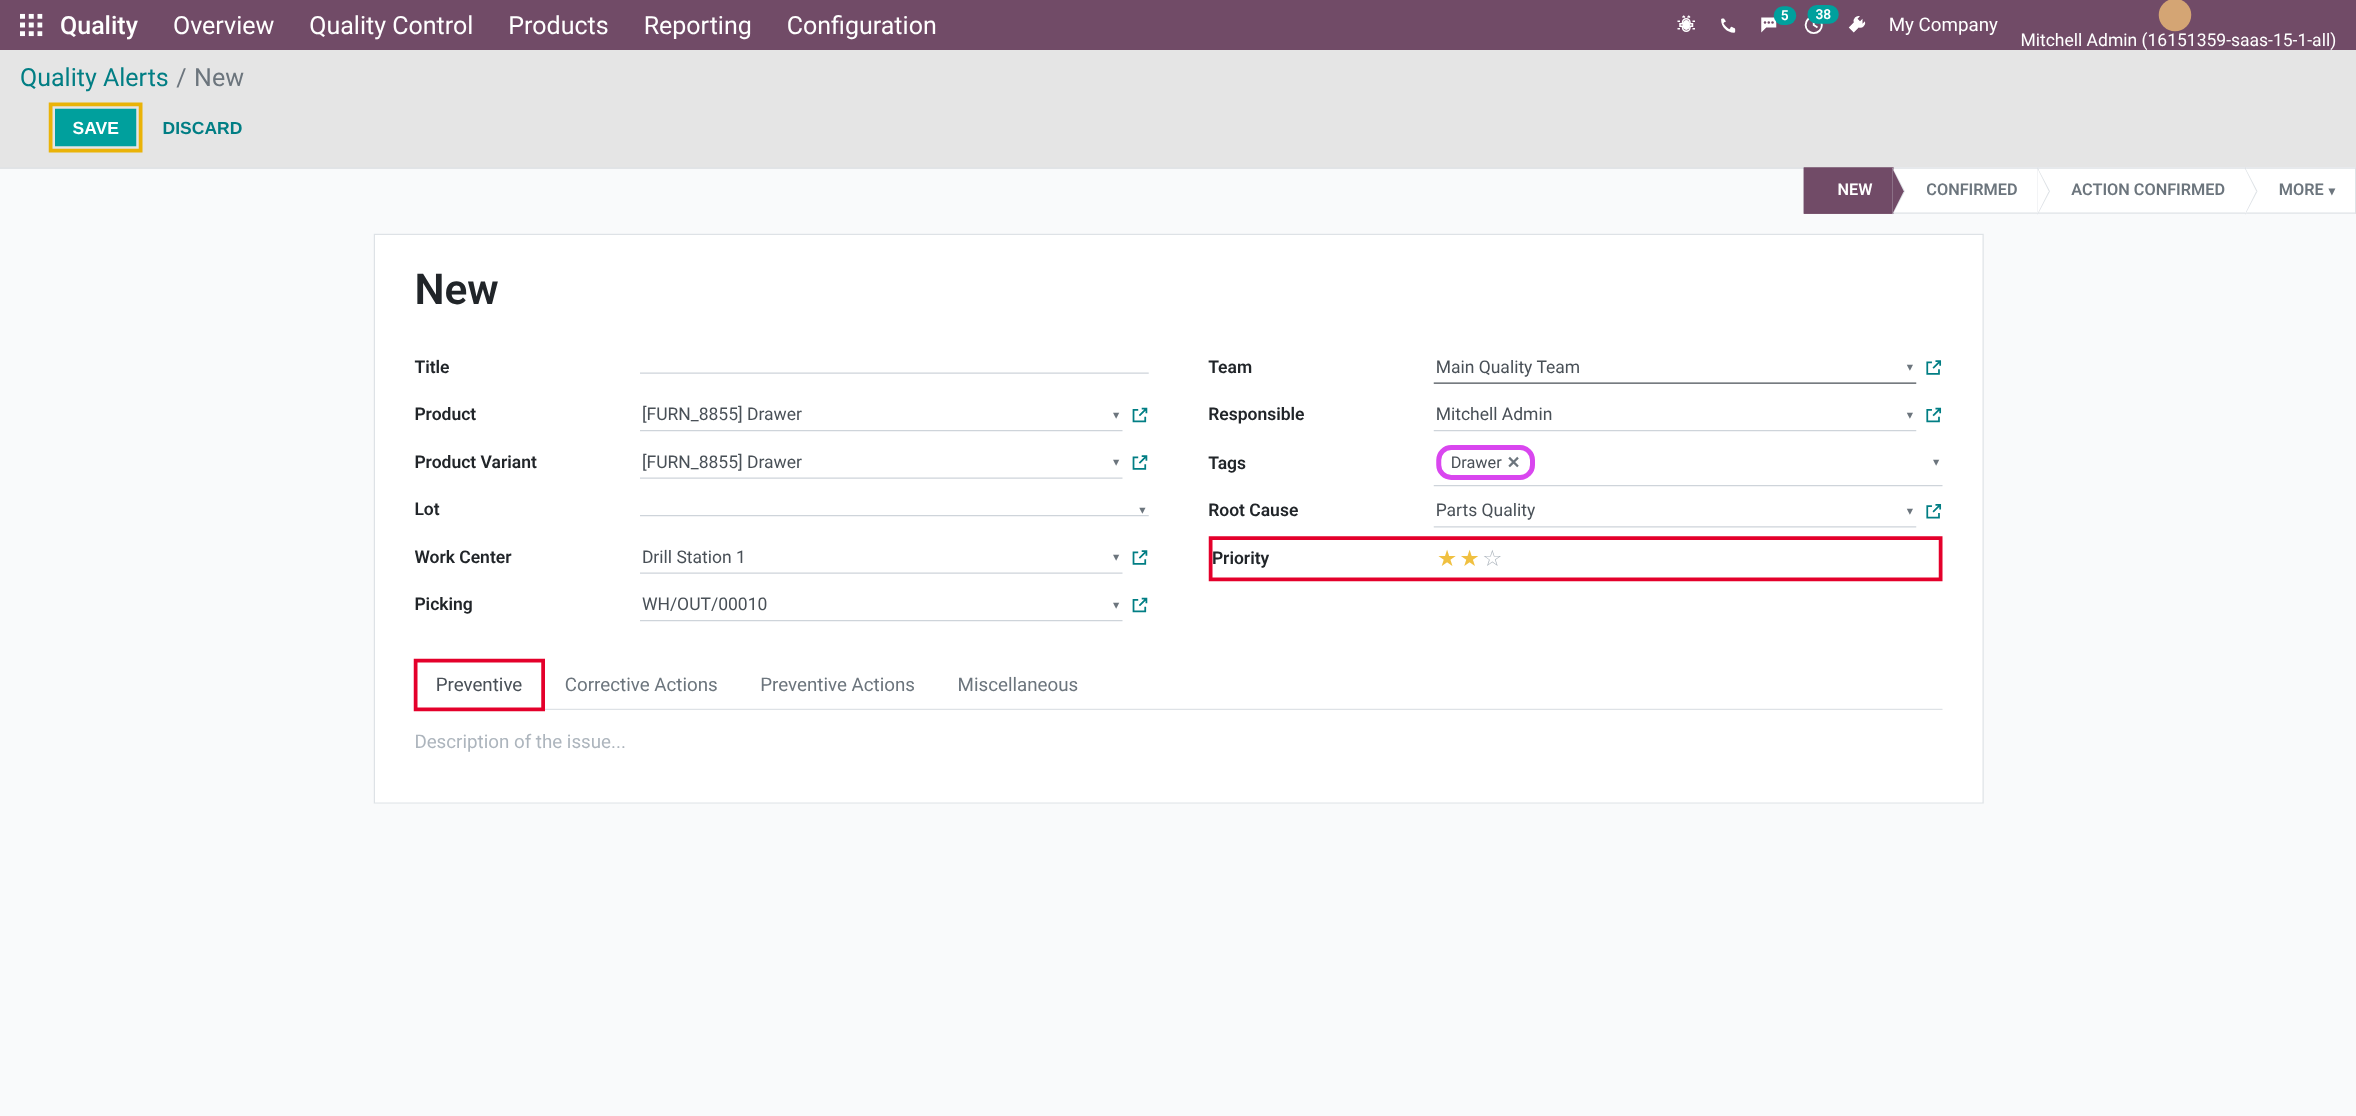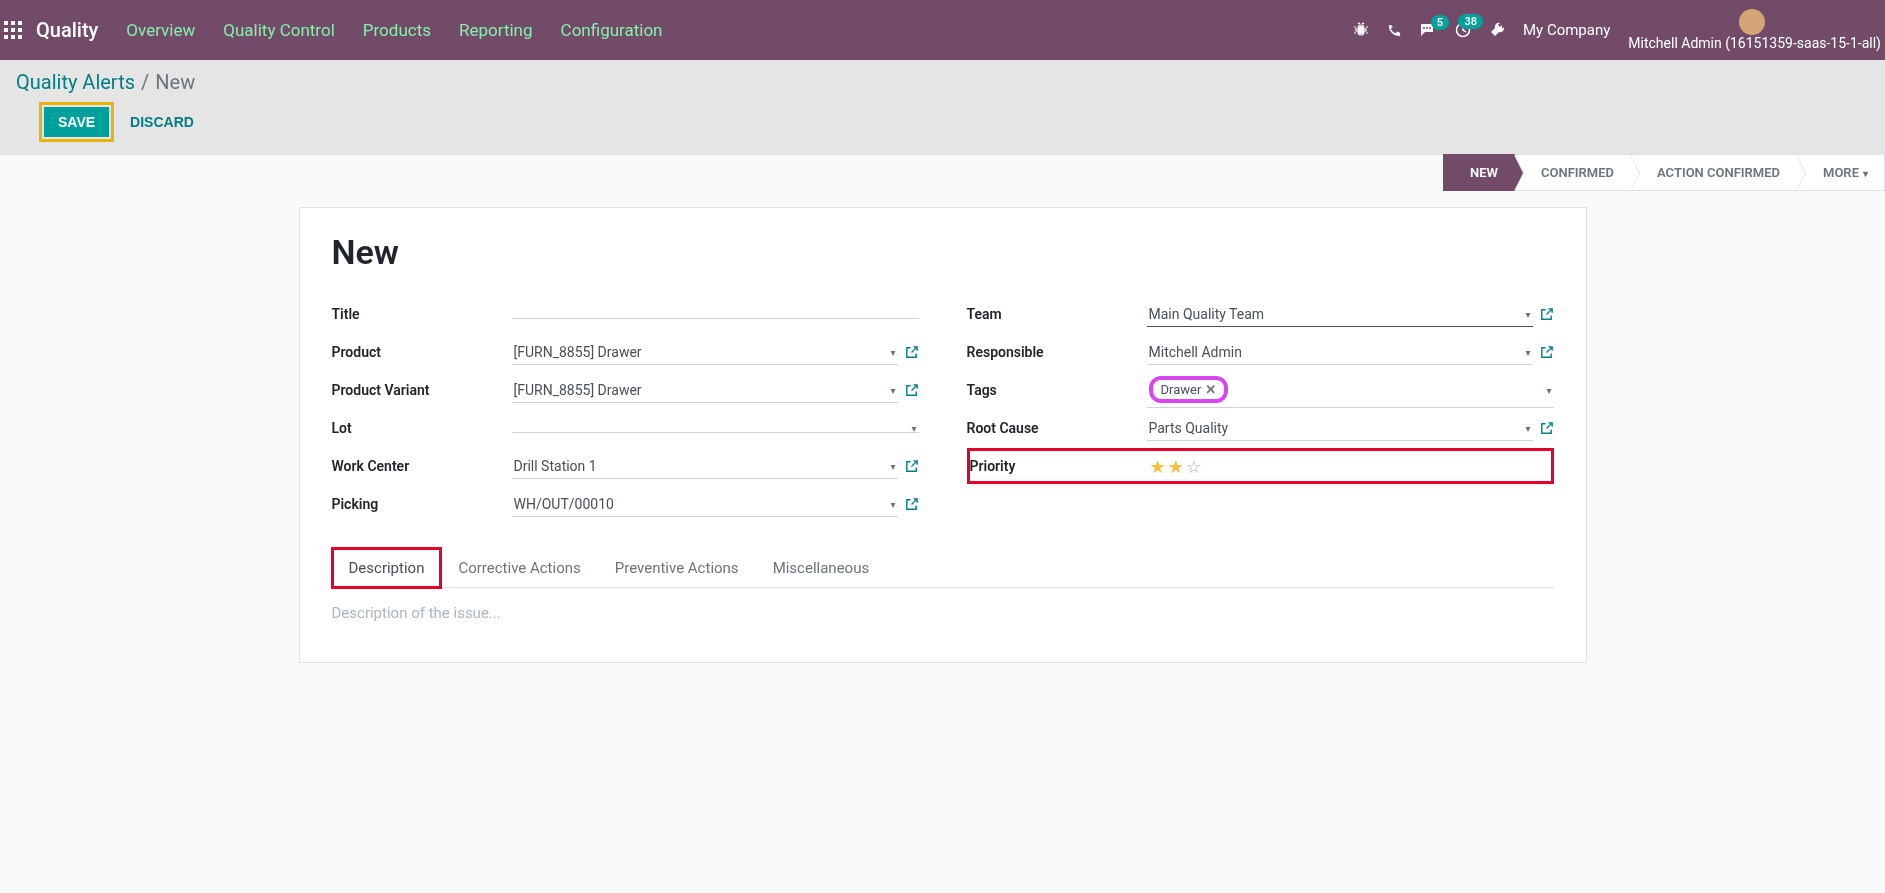--- a/index.html
+++ b/index.html
@@ -1,23 +1,23 @@
 <!DOCTYPE html>
 <html><head>
 <meta charset="utf-8">
 <style>
 * { box-sizing: border-box; margin: 0; padding: 0; }
 body { font-family: -apple-system, BlinkMacSystemFont, "Segoe UI", Roboto, sans-serif; font-size: 14px; color: #374151; background: #f9fafb; }
 
 
-.navbar { background: #714b67; color: #fff; display: flex; align-items: center; height: 60px; padding: 0 4px; }
+.navbar { background: #714b67; color: #fff; display: flex; align-items: center; height: 40px; padding: 0 16px; }
 .navbar .apps-icon { margin-right: 14px; cursor: pointer; }
 .navbar .brand { font-size: 20px; font-weight: 500; margin-right: 28px; }
 .navbar .menu { display: flex; gap: 28px; flex: 1; }
-.navbar .menu-item { color: #86efac; cursor: pointer; font-size: 17px; }
+.navbar .menu-item { color: #ffffff; cursor: pointer; font-size: 20px; }
 .navbar .right { display: flex; align-items: center; gap: 18px; }
 .navbar .icon-btn { cursor: pointer; position: relative; color: #fff; display: flex; align-items: center; }
 .badge { position: absolute; top: -8px; right: -12px; background: #00a09d; color: #fff; font-size: 11px; border-radius: 10px; padding: 1px 6px; font-weight: 600; }
 .avatar { width: 26px; height: 26px; border-radius: 50%; background: #d4a574; display: inline-block; margin-right: 6px; vertical-align: middle; }
 .navbar .user { display: flex; align-items: center; cursor: pointer; flex-direction: column; }
 
 
 .control-panel { background: #e5e5e5; padding: 10px 16px 0; border-bottom: 1px solid #dee2e6; }
 .breadcrumb { display: flex; align-items: center; font-size: 20px; margin-bottom: 8px; }
 .breadcrumb .link { color: #017e84; cursor: pointer; }
@@ -277,21 +277,21 @@
               <span class="star on">★</span>
               <span class="star on">★</span>
               <span class="star off">☆</span>
             </div>
           </div>
         </div>
       </div>
     </div>
 
     <div class="tabs">
-      <div class="tab active hl">Description</div>
+      <div class="tab active hl">Preventive</div>
       <div class="tab">Corrective Actions</div>
       <div class="tab">Preventive Actions</div>
       <div class="tab">Miscellaneous</div>
     </div>
     <div class="tab-content">
       <div class="placeholder">Description of the issue...</div>
     </div>
   </div>
 </div>
 

